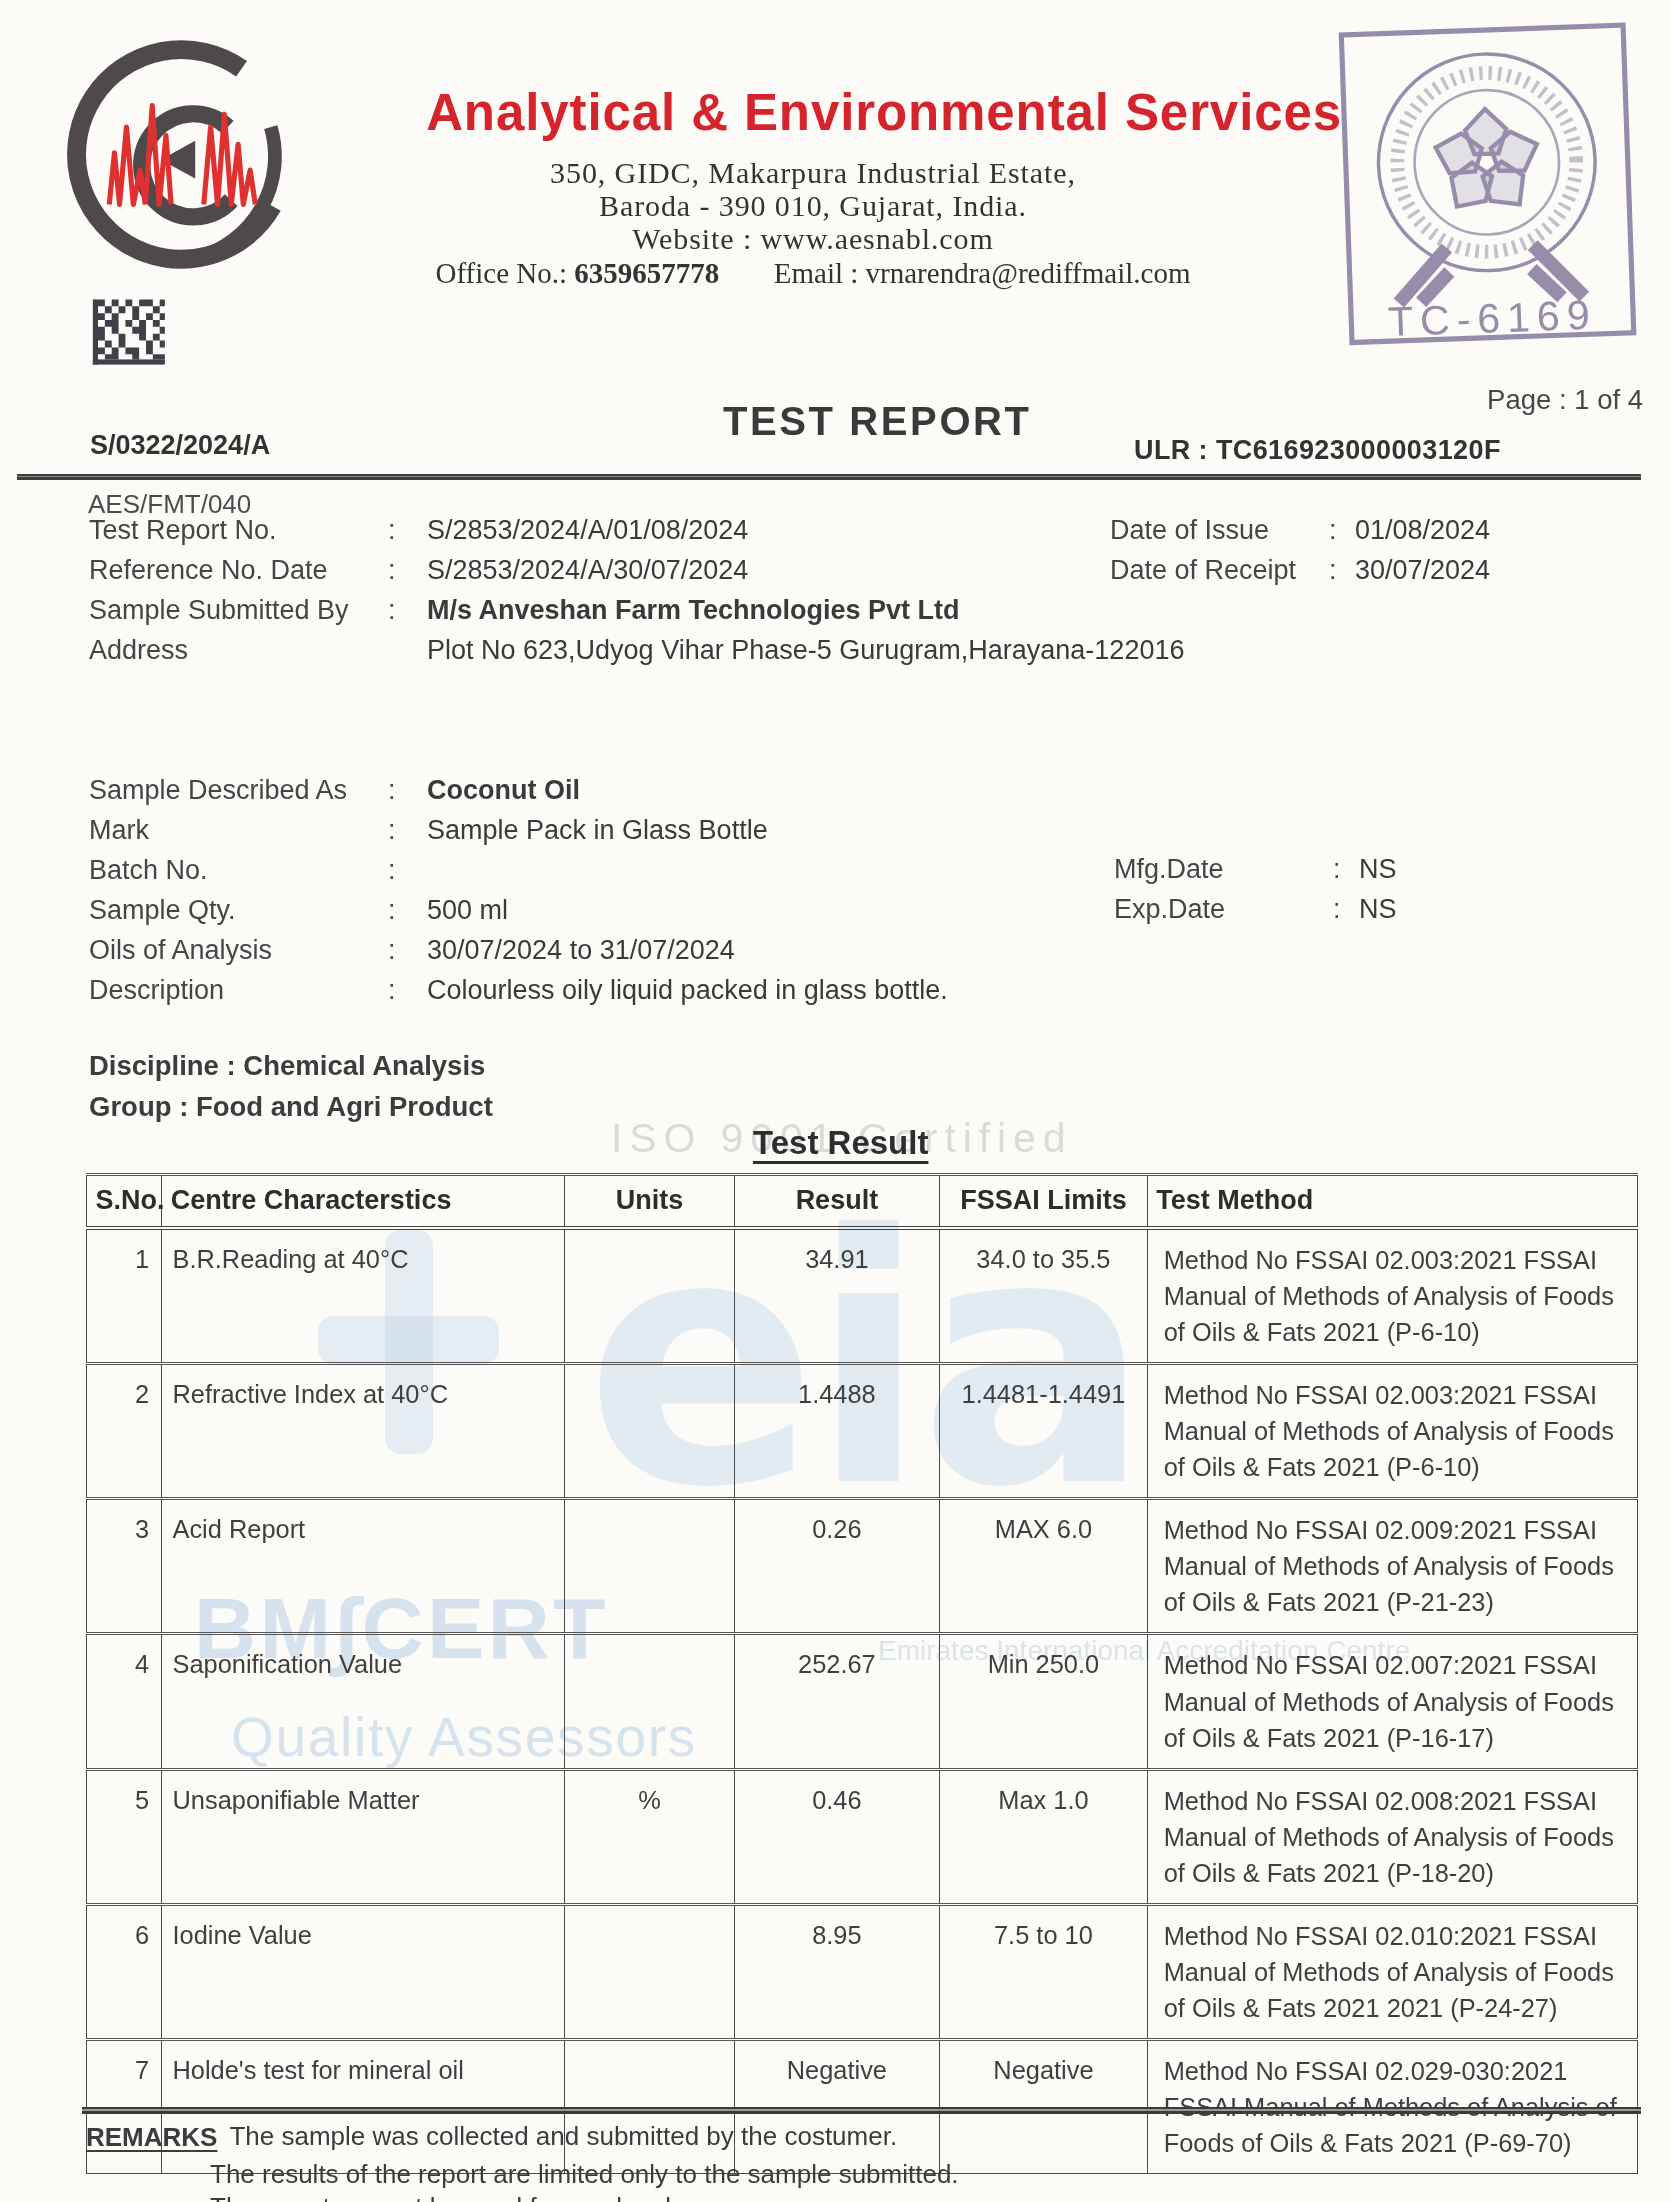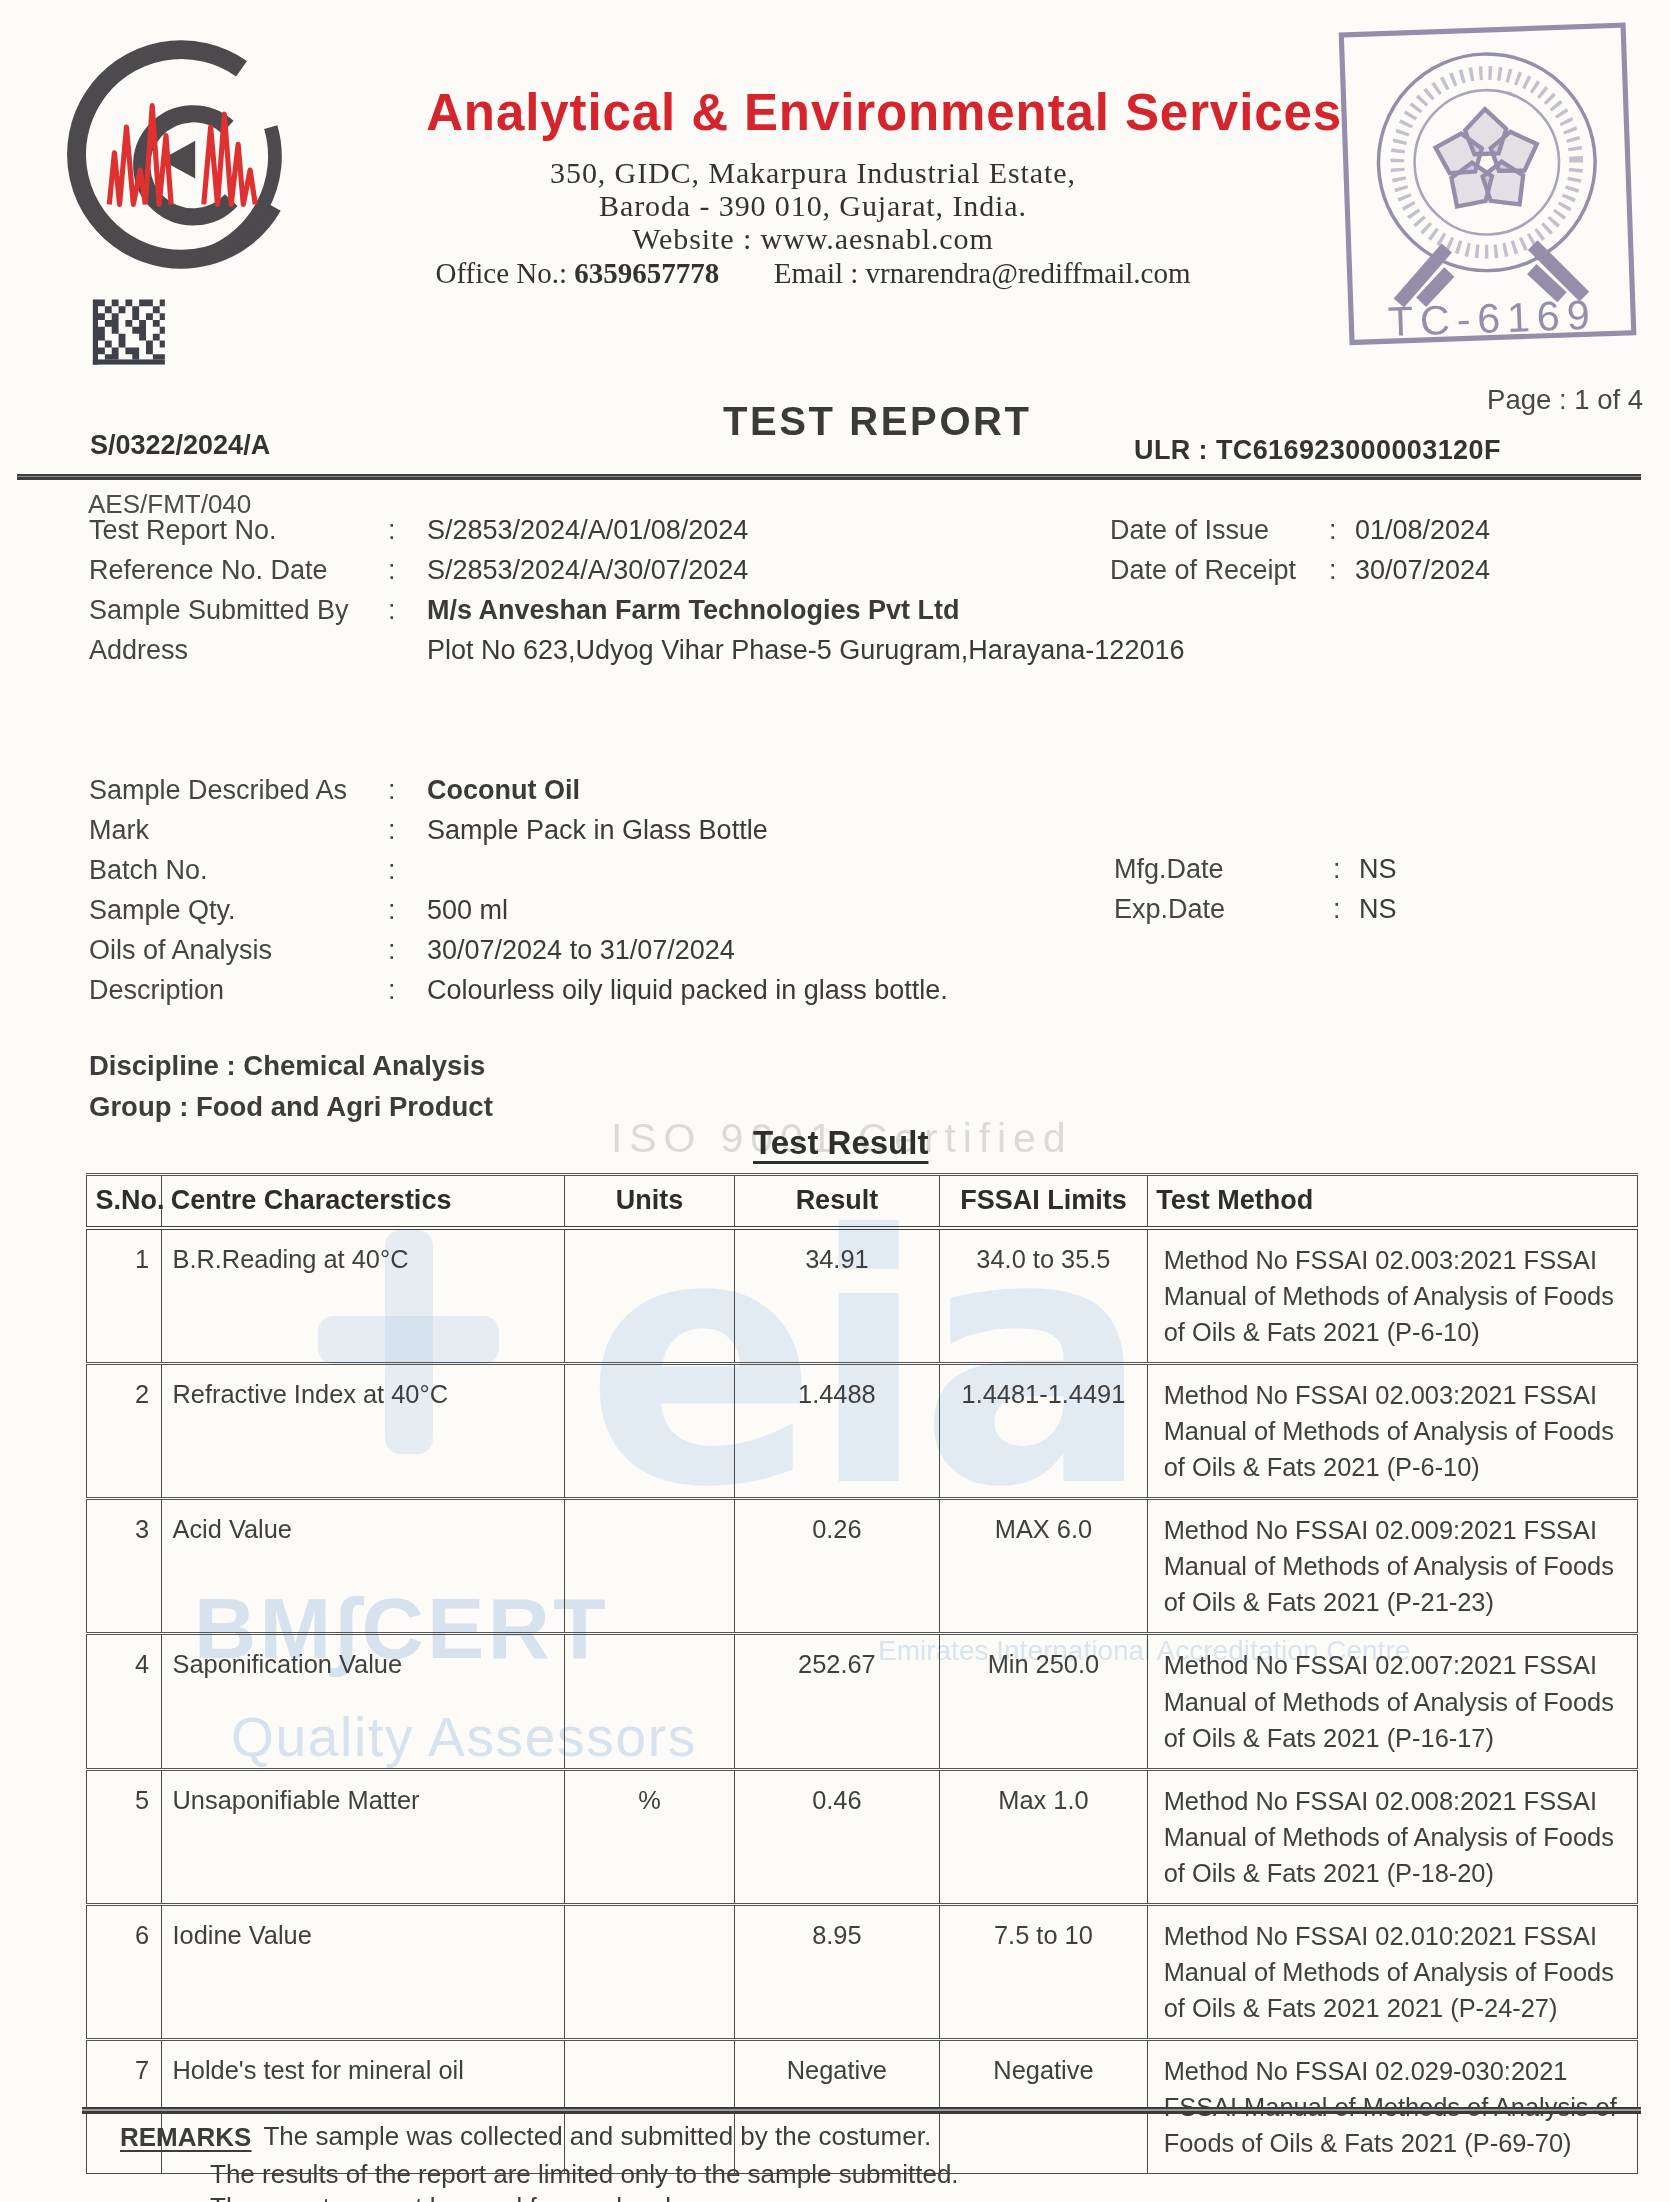--- a/index.html
+++ b/index.html
@@ -65,21 +65,21 @@
   .results th.c, .results td.c{text-align:center;}
   .results td{font-size:25.4px; color:#3f3f3f; padding:12px 10.3px; line-height:1.36;}
   .results td.sno{text-align:right; padding-right:12px;}
   .results td.method{line-height:1.42; padding:12px 16px;}
   .results tr{border-top:3.4px double #555;}
   .hdr-row th{border-bottom:4.3px double #3f3f3f;}
   
   .rule-bottom{left:82px; top:2107px; width:1559px; height:6.9px;
     background:linear-gradient(#3b3b3b 0 34%, #9a9a9a 34% 56%, #3b3b3b 56% 100%);}
   .remarks{left:86px; top:2122px; width:1514px; font-size:26px; color:#3c3c3c;}
-  .remarks .r1{display:flex; align-items:flex-start;padding-left:34px;}
+  .remarks .r1{display:flex; align-items:flex-start;}
   .remarks .rlabel{font-weight:bold; text-decoration:underline; text-underline-offset:4.3px; flex:none; margin-right:12px;}
   .remarks .rline{margin-top:7.7px; margin-left:124px; line-height:1.0;}
   .remarks .r1 .rtext{line-height:1.1;}
 </style>
 </head>
 <body>
 
 <div class="page">
 
   <div class="wm wm-iso">ISO 9001 Certified</div>
@@ -280,21 +280,21 @@
     <tr>
       <td class="sno">2</td>
       <td>Refractive Index at 40°C</td>
       <td class="c"></td>
       <td class="c">1.4488</td>
       <td class="c">1.4481-1.4491</td>
       <td class="method">Method No FSSAI 02.003:2021 FSSAI Manual of Methods of Analysis of Foods of Oils &amp; Fats 2021 (P-6-10)</td>
     </tr>
     <tr>
       <td class="sno">3</td>
-      <td>Acid Value</td>
+      <td>Acid Report</td>
       <td class="c"></td>
       <td class="c">0.26</td>
       <td class="c">MAX 6.0</td>
       <td class="method">Method No FSSAI 02.009:2021 FSSAI Manual of Methods of Analysis of Foods of Oils &amp; Fats 2021 (P-21-23)</td>
     </tr>
     <tr>
       <td class="sno">4</td>
       <td>Saponification Value</td>
       <td class="c"></td>
       <td class="c">252.67</td>

